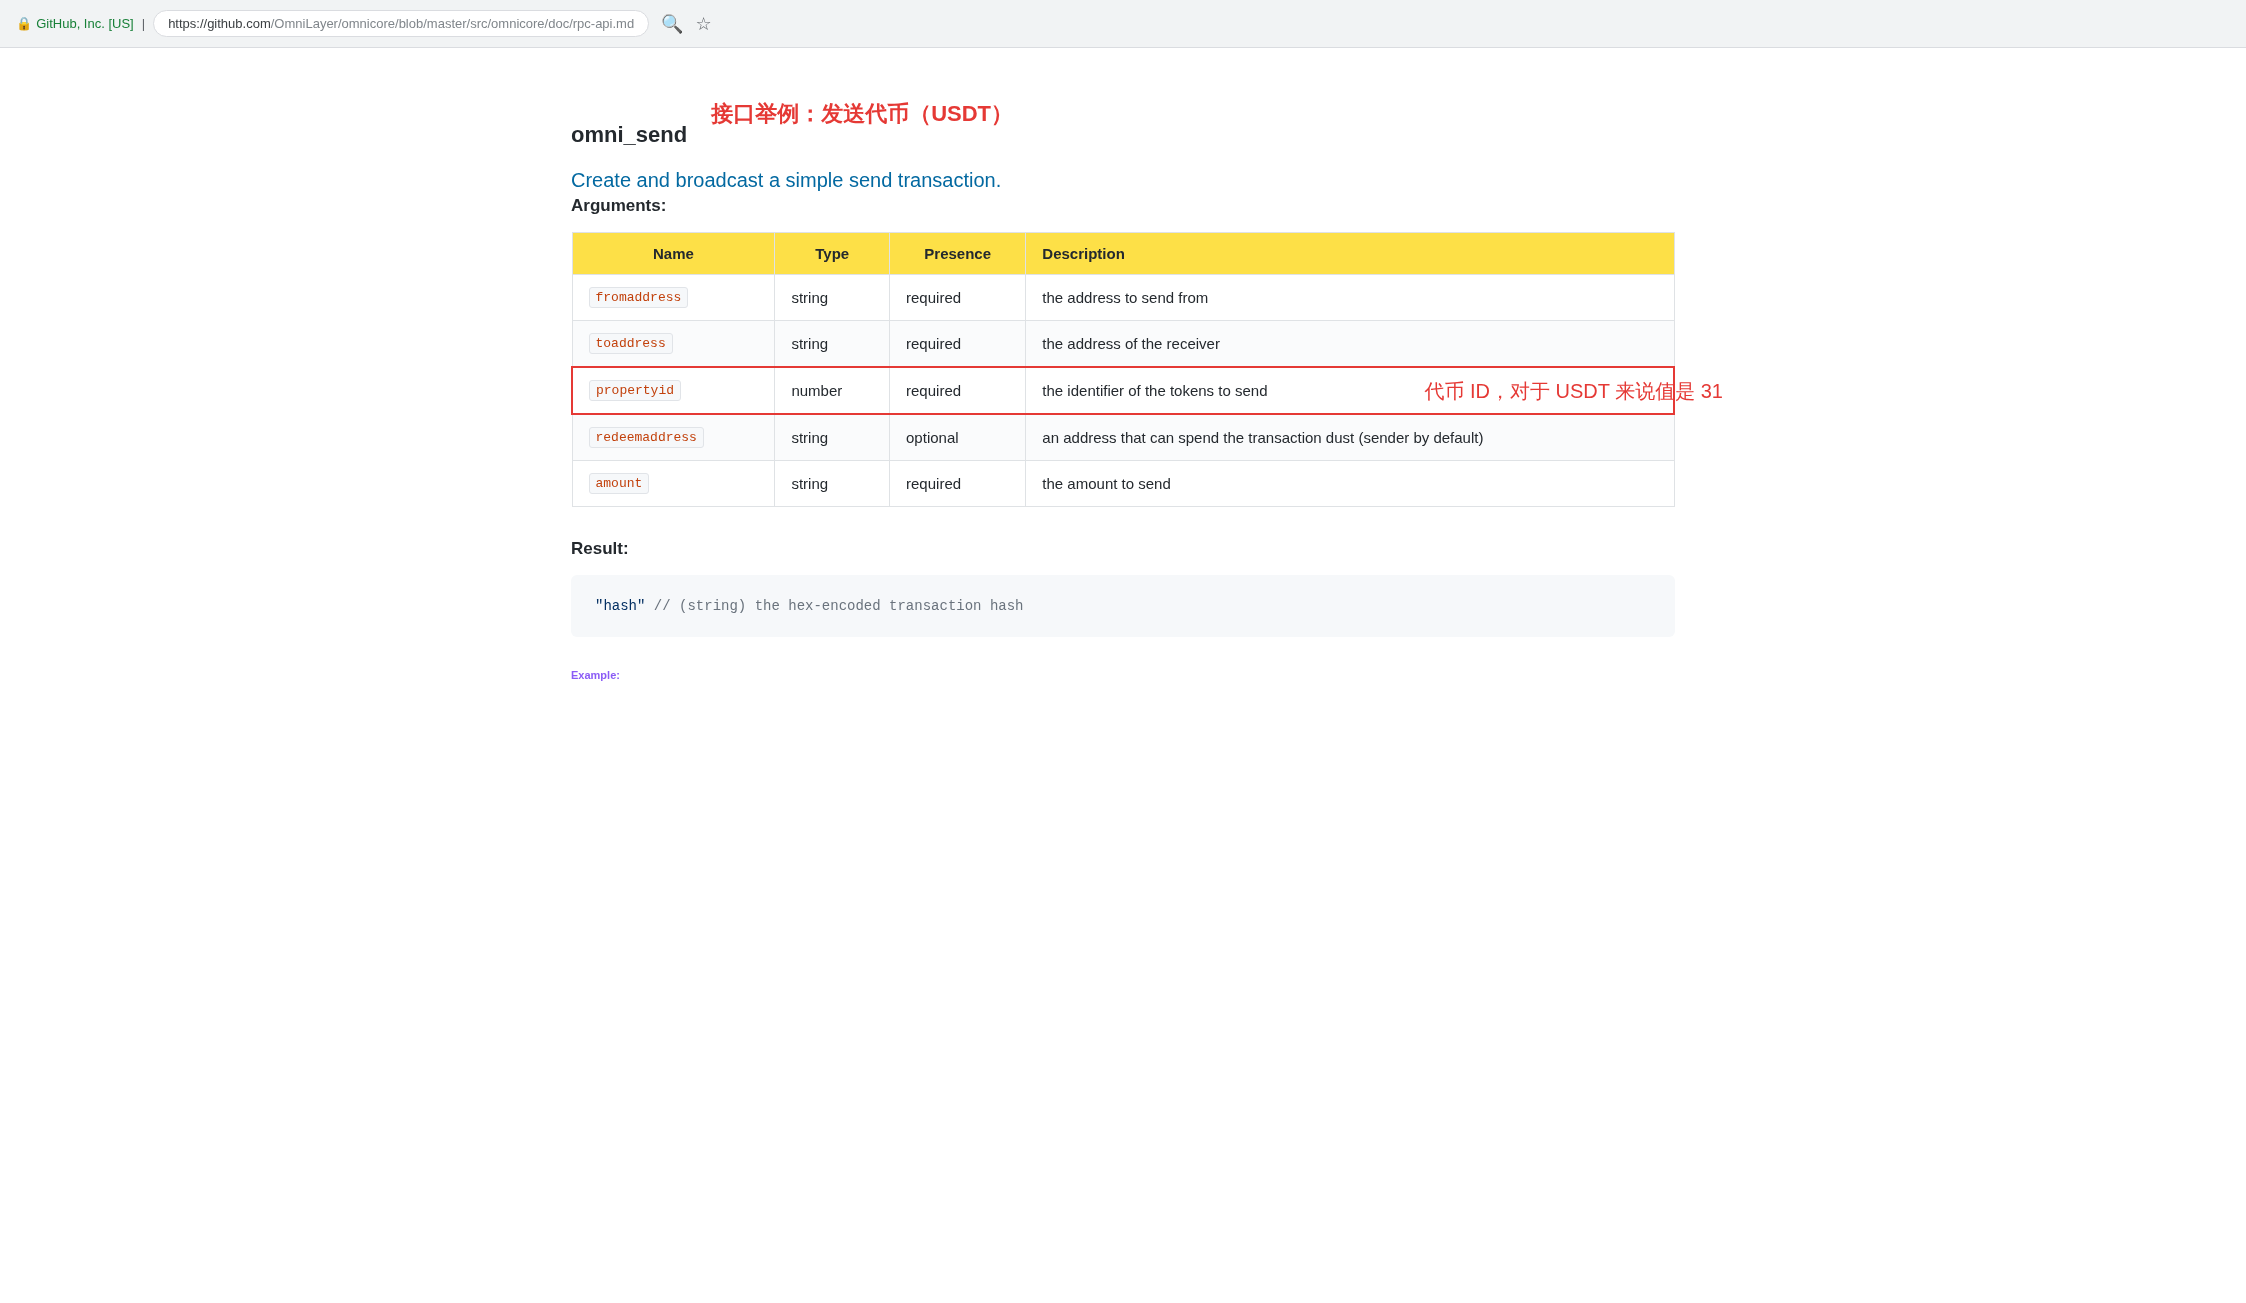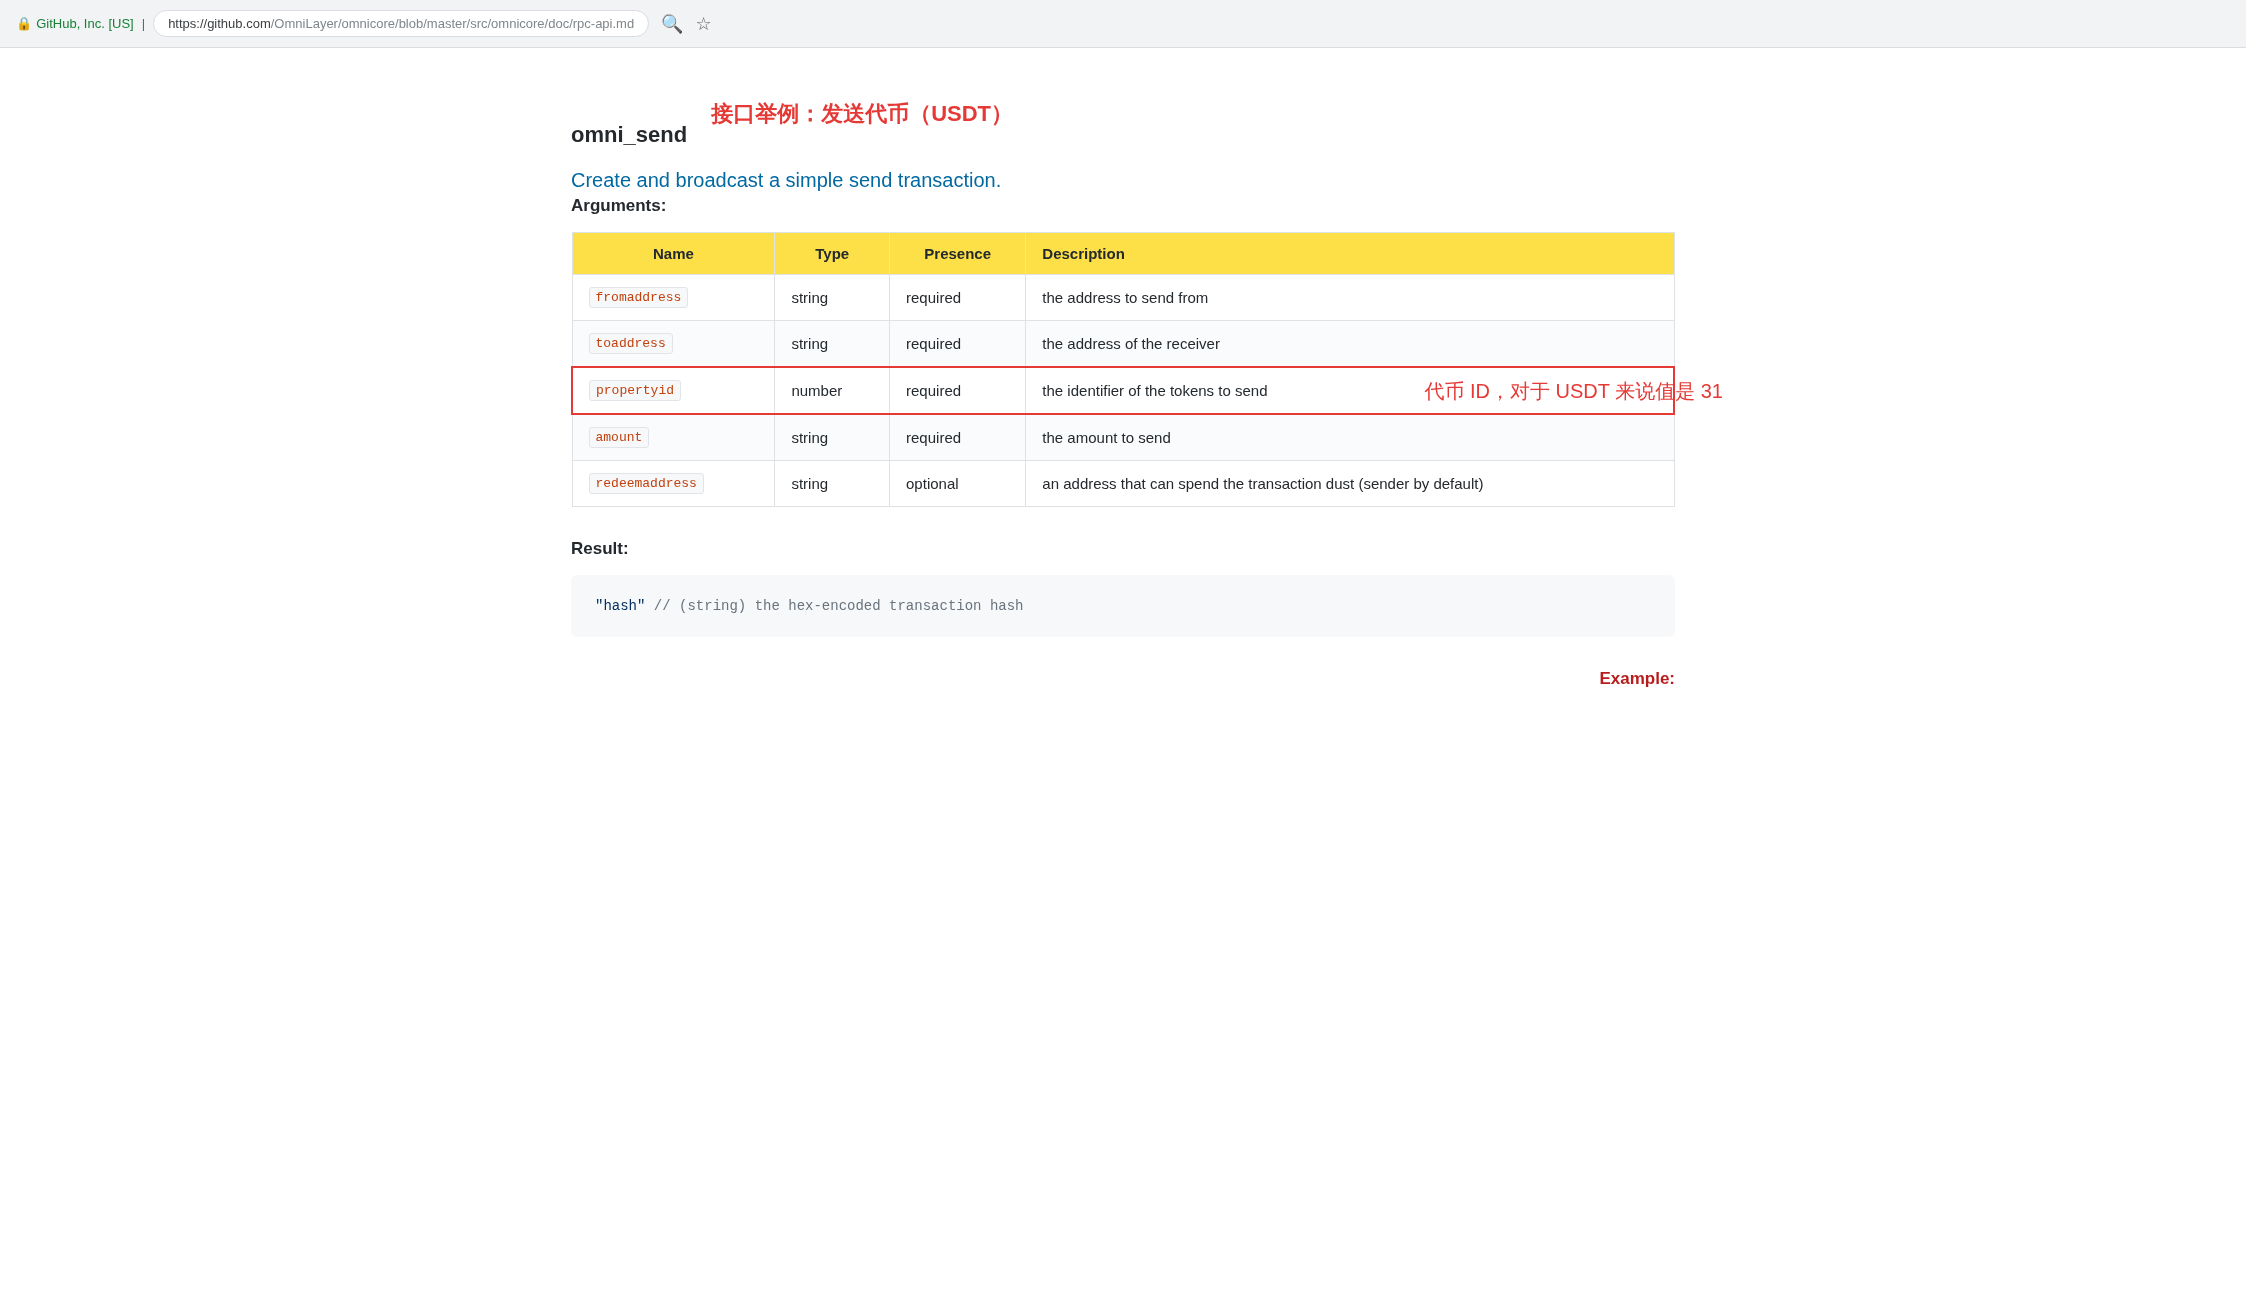--- a/index.html
+++ b/index.html
@@ -173,24 +173,23 @@
 
     .code-string {
       color: #032f62;
     }
 
     .code-comment {
       color: #6a737d;
     }
 
     .example-title {
-      font-size: 17px;
-      font-weight: 700;
-      color: #b91c1c;
-      text-align: right;
+      font-size: 11px;
+      font-weight: 700;
+      color: #8b5cf6;
     }
 
     .table-container {
       position: relative;
     }
 
     
     .propertyid-row {
       position: relative;
     }
@@ -281,33 +280,33 @@
           <td><span class="code-cell">propertyid</span></td>
           <td>number</td>
           <td>required</td>
           <td style="position:relative;">
             the identifier of the tokens to send
             <span class="table-row-annotation">代币 ID，对于 USDT 来说值是 31</span>
           </td>
         </tr>
 
         <tr>
+          <td><span class="code-cell">redeemaddress</span></td>
+          <td>string</td>
+          <td>optional</td>
+          <td>an address that can spend the transaction dust (sender by default)</td>
+        </tr>
+
+        <tr>
           <td><span class="code-cell">amount</span></td>
           <td>string</td>
           <td>required</td>
           <td>the amount to send</td>
         </tr>
 
-        <tr>
-          <td><span class="code-cell">redeemaddress</span></td>
-          <td>string</td>
-          <td>optional</td>
-          <td>an address that can spend the transaction dust (sender by default)</td>
-        </tr>
-
       </tbody>
     </table>
   </div>
 
   <p class="result-title">Result:</p>
 
   <div class="code-block">
     <span class="code-string">"hash"</span>
     <span class="code-comment">  // (string) the hex-encoded transaction hash</span>
   </div>

